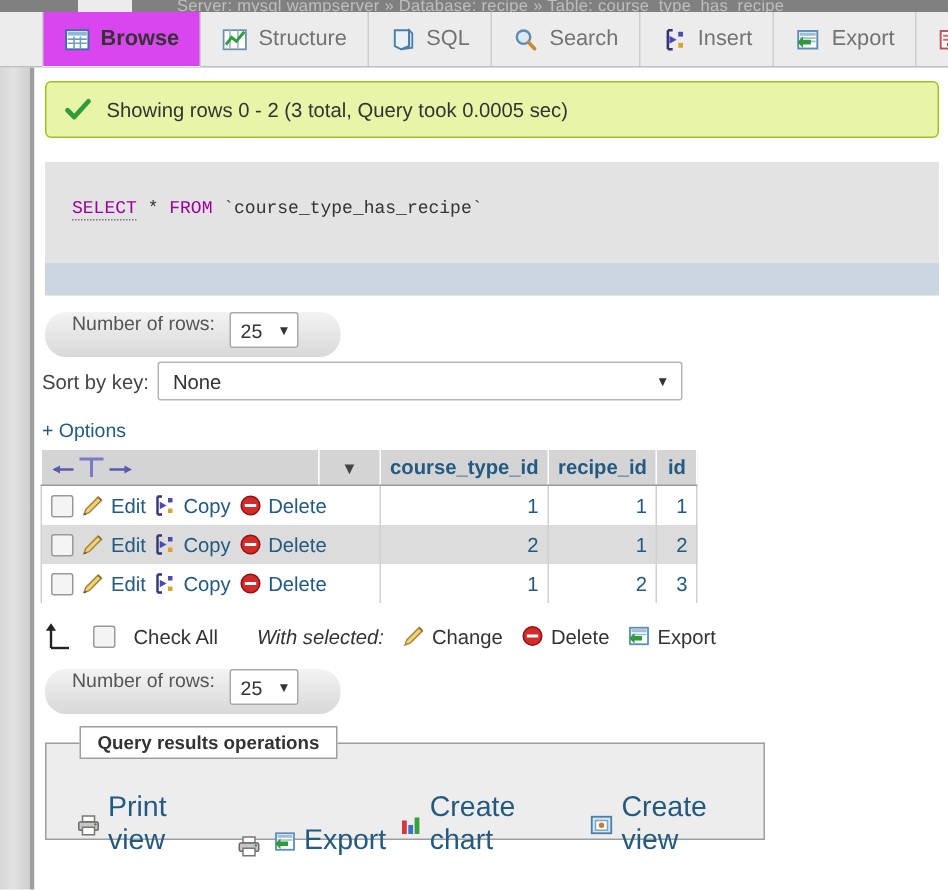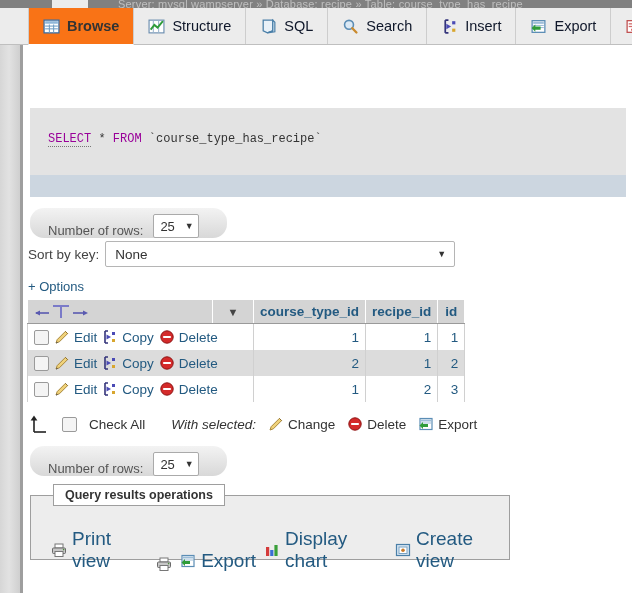--- a/index.html
+++ b/index.html
@@ -52,29 +52,29 @@
     position:absolute;left:-28px;top:0;width:632px;height:36px;
     background:#ececec;
     border-bottom:1px solid #bfbfbf;
     display:flex;align-items:stretch;
   }
   .tab{
     display:flex;align-items:center;gap:7px;
     padding:0 14px;
     border-right:1px solid #cdcdcd;
     font-size:14.5px;
-    color:#0f172a;
+    color:#737373;
     background:transparent;
     cursor:pointer;
     white-space:nowrap;
     position:relative;
   }
   .tab:first-child{border-left:1px solid #cdcdcd;margin-left:28px;}
   .tab.active{
-    background:#f97316;
+    background:#d946ef;
     color:#333;
     font-weight:bold;
     border-bottom:1px solid #fff;
     margin-bottom:-1px;
   }
   .tab .lbl{line-height:1;}
   .tab-ico{width:17px;height:17px;flex:none;display:block;}
   
   .okbar{
     position:absolute;left:2px;top:46px;width:596px;height:38px;
@@ -108,21 +108,21 @@
   .sqlfoot{
     position:absolute;left:2px;top:167px;width:596px;height:22px;
     background:#ccd6e0;
   }
   
   .pill{
     position:absolute;
     height:30px;
     background:linear-gradient(to bottom,#f3f3f3 0%,#d8d8d8 100%);
     border-radius:14px;
-    display:flex;align-items:flex-end;
+    display:flex;align-items:flex-start;
     padding:0 28px 0 18px;
     gap:10px;
     box-sizing:border-box;
     font-size:13px;color:#555;
   }
   .pill select,.pill .fakesel{
     font-family:"Liberation Sans",sans-serif;
     font-size:13px;
     height:22px;
     border:1px solid #aaa;
@@ -296,20 +296,26 @@
         <rect x="2" y="2.5" width="12" height="11" fill="#fff" stroke="#c05050" stroke-width="1.2"></rect>
         <line x1="3.5" y1="5.5" x2="12.5" y2="5.5" stroke="#d06868" stroke-width="1.2"></line>
         <line x1="3.5" y1="8" x2="12.5" y2="8" stroke="#d06868" stroke-width="1.2"></line>
         <polygon points="6,10 11,10 11,8.4 14.5,11 11,13.6 11,12 6,12" fill="#cc2222"></polygon>
       </svg>
 
     </div>
 
   </div>
 
+  <div class="okbar">
+    <svg class="check-ico" viewBox="0 0 18 18">
+      <path d="M2 9.5 L6.5 14 L16 3.5" fill="none" stroke="#2f9c3a" stroke-width="3.2" stroke-linecap="round" stroke-linejoin="round"></path>
+    </svg>
+    <span>Showing rows 0 - 2 (3 total, Query took 0.0005 sec)</span>
+  </div>
 
   <div class="sqlbox">
     <div class="sqltext"><span class="kw">SELECT</span><span class="star"> * </span><span class="kw2">FROM</span><span class="ident"> `course_type_has_recipe`</span></div>
   </div>
   <div class="sqlfoot"></div>
 
   <div class="pill" style="left:2px;top:200px;">
     <span>Number of rows:</span>
     <span class="fakesel">
       <span>25</span>
@@ -537,21 +543,21 @@
         </svg>
         <span>Export</span>
       </span>
 
       <span class="alink">
         <svg class="ico" viewBox="0 0 16 16">
           <rect x="2" y="5" width="3.2" height="9" fill="#d43a3a"></rect>
           <rect x="6.2" y="8" width="3.2" height="6" fill="#3a6ed4"></rect>
           <rect x="10.4" y="3" width="3.2" height="11" fill="#3aa03a"></rect>
         </svg>
-        <span>Display chart</span>
+        <span>Create chart</span>
       </span>
 
       <span class="alink">
         <svg class="ico" viewBox="0 0 16 16">
           <rect x="1.5" y="2.5" width="13" height="11" fill="#d8e6f2" stroke="#4a7fa8" stroke-width="1.2"></rect>
           <rect x="4" y="5" width="8" height="6.5" fill="#fff" stroke="#7aa3c4" stroke-width="1"></rect>
           <circle cx="8" cy="8.2" r="1.8" fill="#c97a2a"></circle>
         </svg>
         <span>Create view</span>
       </span>

